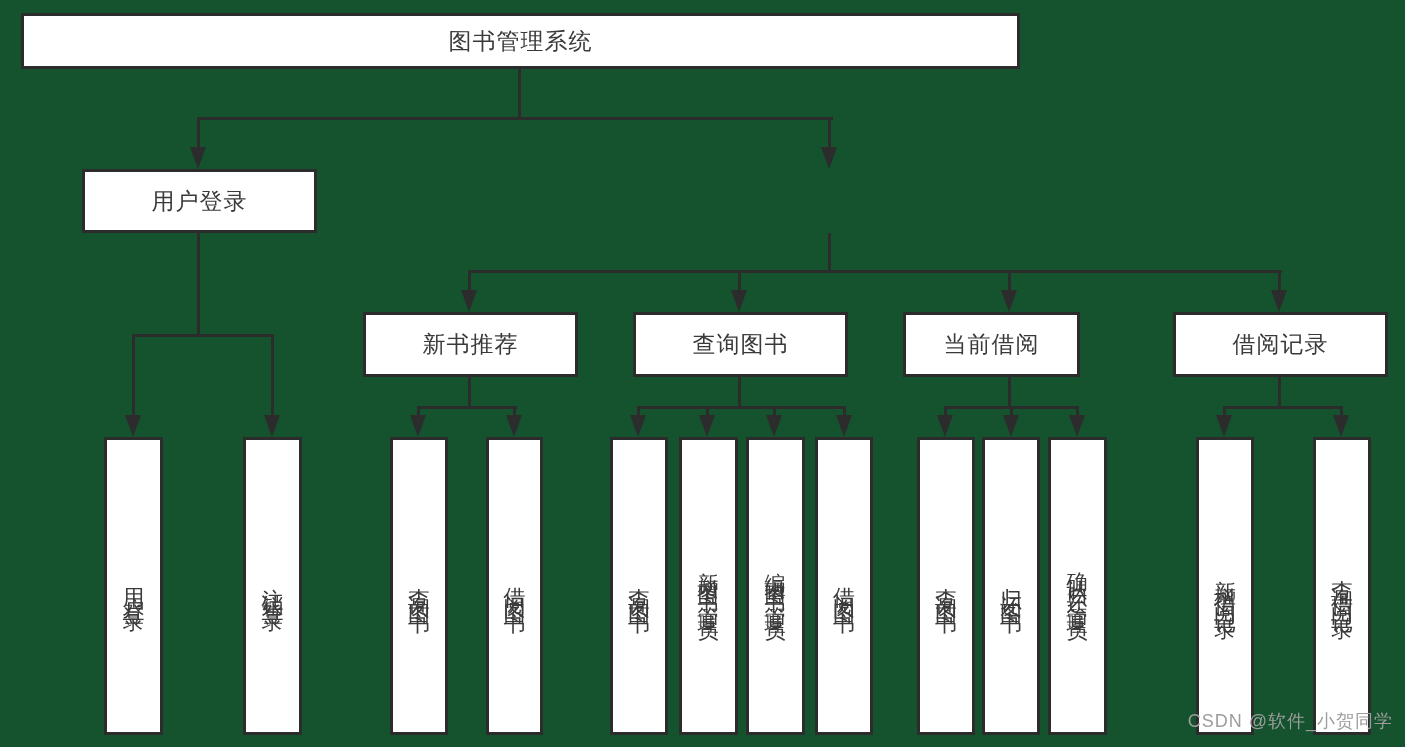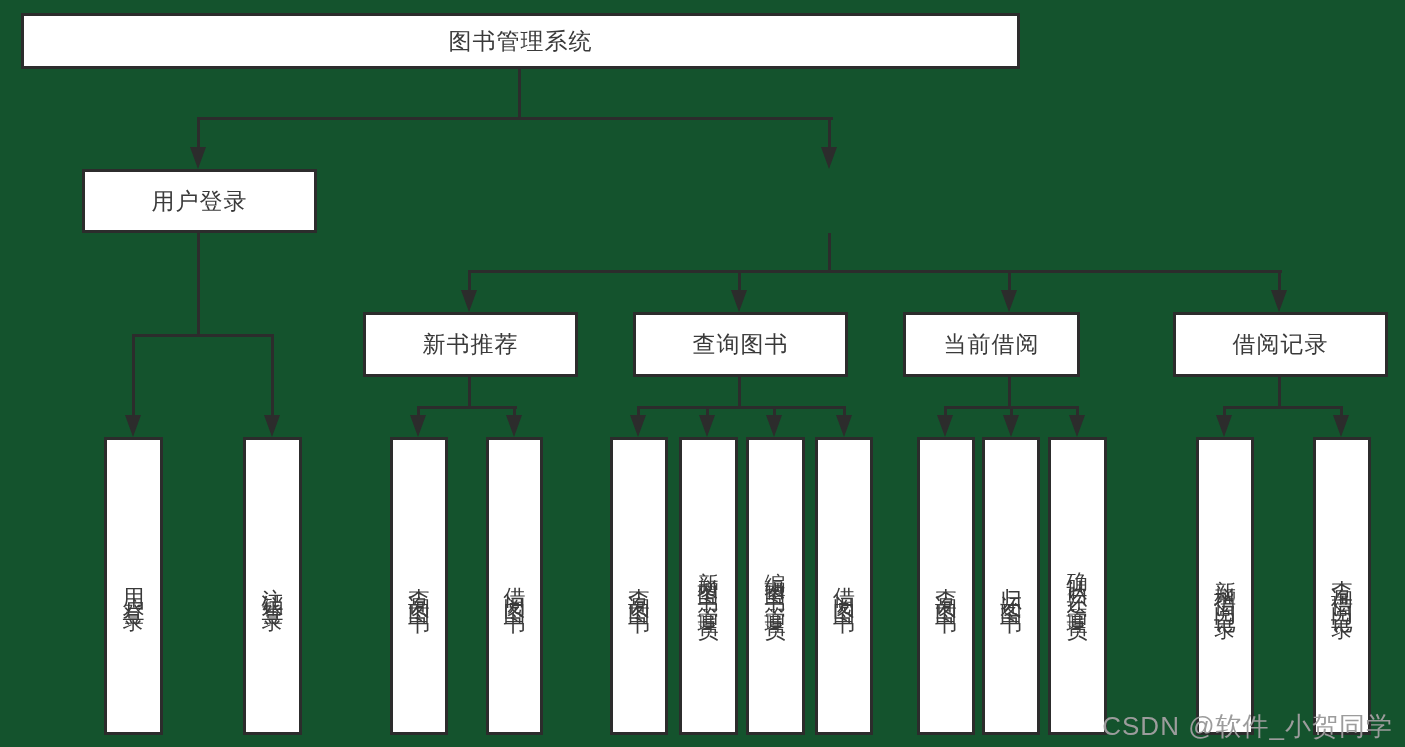--- a/index.html
+++ b/index.html
@@ -45,21 +45,21 @@
     position: absolute;
     width: 0; height: 0;
     border-left: 8px solid transparent;
     border-right: 8px solid transparent;
     border-top: 22px solid #2c2c2c;
   }
   .watermark {
     position: absolute;
     right: 12px;
     top: 709px;
-    font-size: 26px;
+    font-size: 18px;
     color: #9c9c9c;
     letter-spacing: 1px;
   }
 </style>
 </head>
 <body>
 
 <div class="canvas">
 
   <div class="box" style="left:21px; top:13px; width:999px; height:56px;">

